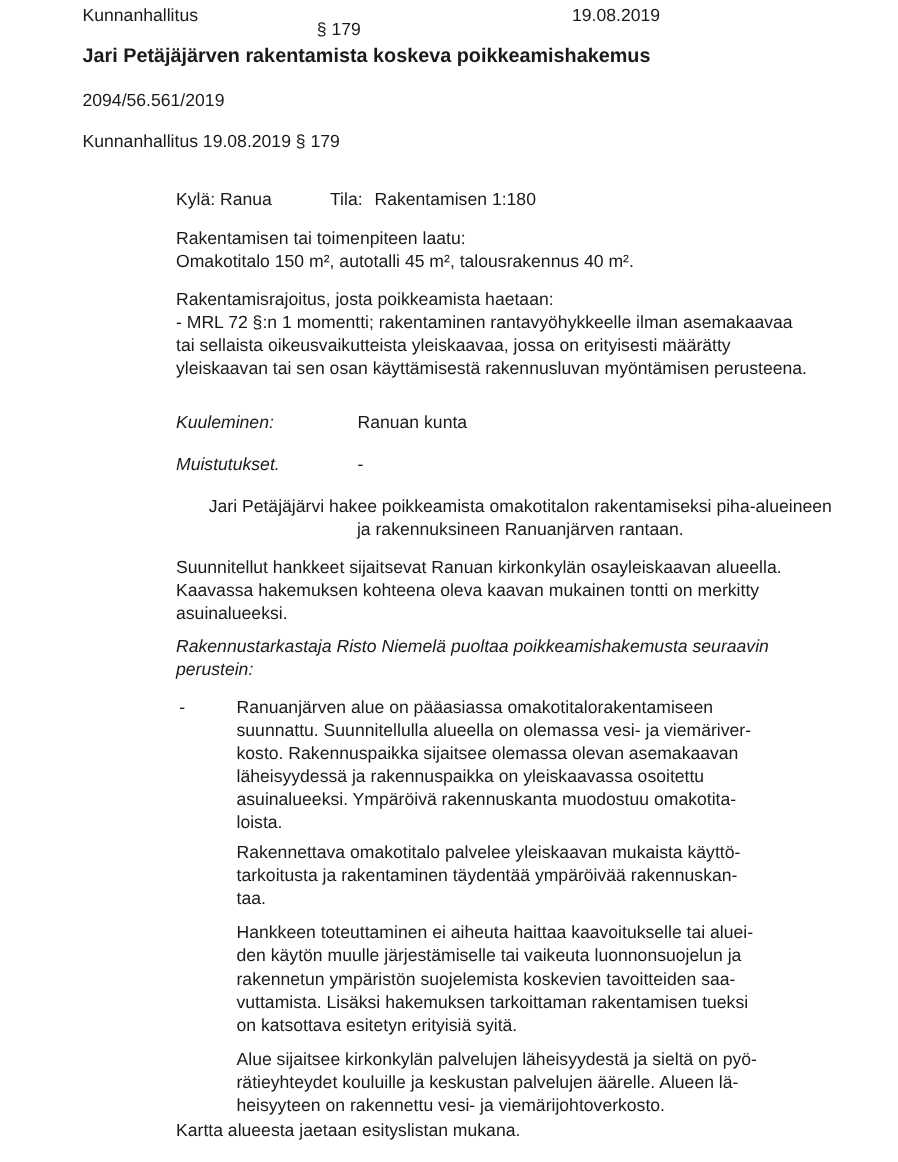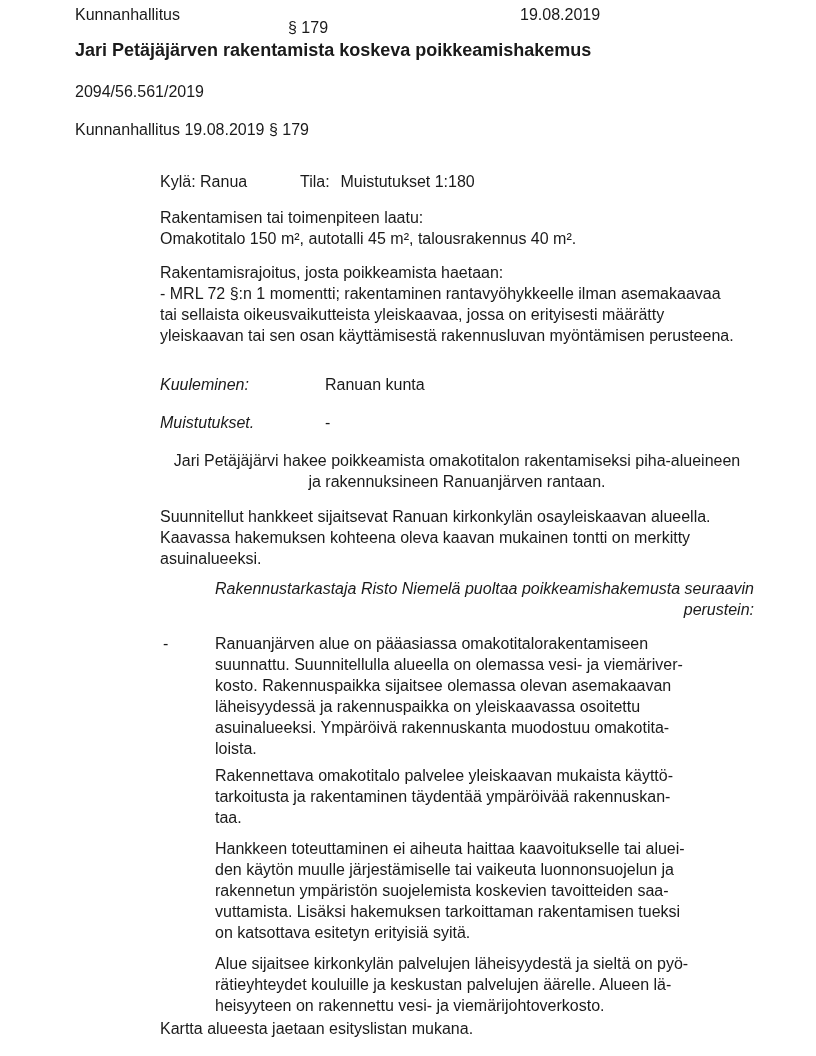--- a/index.html
+++ b/index.html
@@ -4,21 +4,21 @@
 <style>
   html, body { margin: 0; padding: 0; background: #ffffff; }
   body {
     width: 816px; height: 1056px; overflow: hidden;
     font-family: "Liberation Sans", sans-serif;
     color: #1a1a1a;
   }
   .page {
     box-sizing: border-box;
     width: 816px; height: 1051px;
-    padding: 4px 62px 0 75px;
+    padding: 4px 30px 0 75px;
     font-size: 16px; line-height: 21px;
   }
   .hdr { position: relative; height: 21px; }
   .hdr .hdr-center { position: absolute; left: 213px; top: 13px; }
   .hdr .hdr-right  { position: absolute; left: 445px; top: 0; }
   .title {
     font-size: 18px; line-height: 24px; font-weight: bold;
     margin: 13px 0 0 0;
   }
   .case-number { margin-top: 19px; }
@@ -28,21 +28,21 @@
   .prop-row { margin-top: 31px; }
   .prop-pair-village { display: inline-block; width: 140px; }
   .prop-label-estate { display: inline-block; width: 36px; }
   .p-quality { margin-top: 15px; }
   .p-restriction { margin-top: 13px; }
   .row-hearing { margin-top: 28px; }
   .row-objections { margin-top: 17px; }
   .field-label { display: inline-block; width: 165px; font-style: italic; }
   .p-application { margin-top: 17px; text-align: center; }
   .p-planning { margin-top: 14px; }
-  .p-inspector { margin-top: 9px; font-style: italic; text-align: right; }
+  .p-inspector { margin-top: 9px; font-style: italic; }
   .bullet { display: flex; }
   .bullet .dash { flex: none; width: 52px; padding-left: 3px; }
   .bullet-1 { margin-top: 13px; }
   .bullet-2 { margin-top: 6px; }
   .bullet-3 { margin-top: 10px; }
   .bullet-4 { margin-top: 10px; }
   .p-closing { margin-top: 2px; }
 </style>
 </head>
 <body>
@@ -57,21 +57,21 @@
 
   <div class="title">Jari Petäjäjärven rakentamista koskeva poikkeamishakemus</div>
 
   <div class="case-number">2094/56.561/2019</div>
 
   <div class="meeting-ref">Kunnanhallitus 19.08.2019 § 179</div>
 
   <div class="indent">
 
     <div class="prop-row">
-      <span class="prop-pair-village"><span>Kylä:</span> <span>Ranua</span></span><span class="prop-label-estate">Tila:</span> <span>Muistutukset 1:180</span>
+      <span class="prop-pair-village"><span>Kylä:</span> <span>Ranua</span></span><span class="prop-label-estate">Tila:</span> <span>Rakentamisen 1:180</span>
     </div>
 
     <div class="p-quality lines">Rakentamisen tai toimenpiteen laatu:
 Omakotitalo 150 m², autotalli 45 m², talousrakennus 40 m².</div>
 
     <div class="p-restriction lines">Rakentamisrajoitus, josta poikkeamista haetaan:
 - MRL 72 §:n 1 momentti; rakentaminen rantavyöhykkeelle ilman asemakaavaa
 tai sellaista oikeusvaikutteista yleiskaavaa, jossa on erityisesti määrätty
 yleiskaavan tai sen osan käyttämisestä rakennusluvan myöntämisen perusteena.</div>
 

